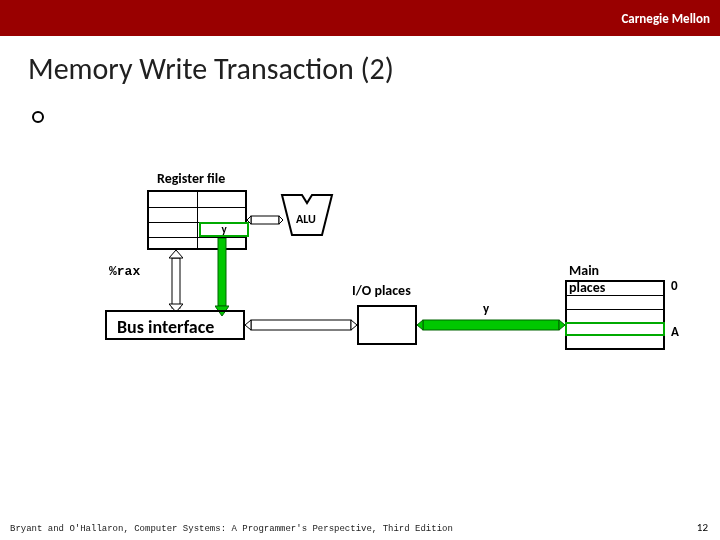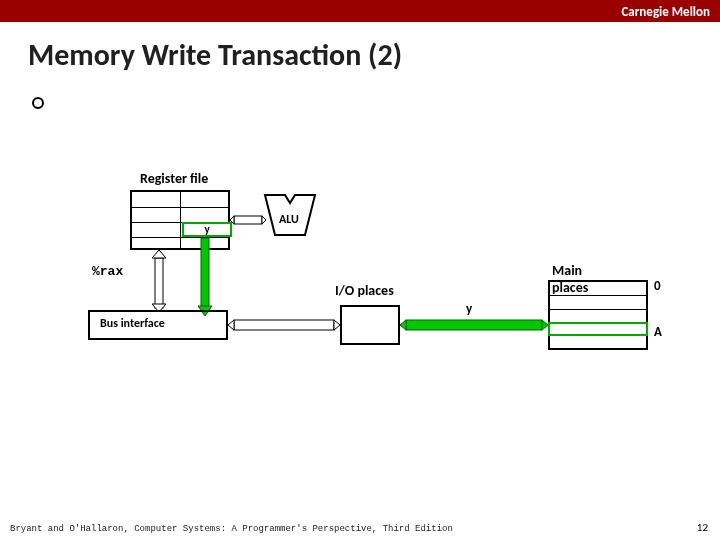--- a/index.html
+++ b/index.html
@@ -1,23 +1,23 @@
 <!DOCTYPE html>
 <html><head>
 <meta charset="utf-8">
 <style>
   * { margin: 0; padding: 0; box-sizing: border-box; }
   html, body { width: 720px; height: 540px; font-family: Calibri, Arial, sans-serif; background: #fff; position: relative; }
-  .header-bar { background: #990000; height: 22px; width: 100%; display: flex; justify-content: flex-end; align-items: center; padding-right: 10px; }
+  .header-bar { background: #990000; height: 36px; width: 100%; display: flex; justify-content: flex-end; align-items: center; padding-right: 10px; }
   .header-text { color: #fff; font-weight: bold; font-size: 13px; }
-  .title { font-size: 30px; font-weight: bold; color: #202020; margin: 14px 0 0 28px; }
+  .title { font-size: 30px; font-weight: normal; color: #202020; margin: 14px 0 0 28px; }
   .bullet-row { display: flex; align-items: center; margin: 24px 0 0 32px; }
   .bullet-icon { width: 12px; height: 12px; border: 2px solid #000; border-radius: 50%; margin-right: 14px; flex-shrink: 0; }
   .bullet-text { font-size: 20px; font-weight: bold; color: #111; }
-  .diagram { position: absolute; left: 0; top: 160px; width: 600px; height: 220px; }
+  .diagram { position: absolute; left: 17px; top: 160px; width: 600px; height: 220px; }
   .abs { position: absolute; }
   .label { font-weight: bold; font-size: 14px; color: #000; }
   .small-label { font-weight: bold; font-size: 13px; }
   .mono { font-family: "Courier New", monospace; }
   .dark-red { color: #8B0000; }
   
   .regfile { left: 130px; top: 30px; width: 100px; height: 60px; border: 2px solid #000; }
   .reg-cell-highlight { background: #fff; border: 2px solid #00aa00; height: 15px; width: 50px; position: absolute; left: 50px; top: 30px; display: flex; align-items: center; justify-content: center; font-size: 11px; font-weight: bold; }
   
   .alu-wrap { left: 265px; top: 35px; }
@@ -90,21 +90,21 @@
     <path d="M0,68 L14,68 L7,78 Z" fill="#00c800" stroke="#006400"></path>
   </svg>
 
   <svg class="abs" style="left:152px; top:90px;" width="14" height="62">
     <rect x="3" y="8" width="8" height="50" fill="#fff" stroke="#000"></rect>
     <path d="M0,8 L14,8 L7,0 Z" fill="#fff" stroke="#000"></path>
     <path d="M0,54 L14,54 L7,62 Z" fill="#fff" stroke="#000"></path>
   </svg>
 
   <div class="abs busif"></div>
-  <div class="abs label" style="left:100px; top:156px; font-size:12px;">Bus interface</div>
+  <div class="abs label" style="left:100px; top:156px; font-size:18px;">Bus interface</div>
 
   <div class="abs label" style="left:335px; top:122px;">I/O places</div>
 
   <svg class="abs" style="left:228px; top:156px;" width="112" height="18">
     <rect x="6" y="4" width="100" height="10" fill="#fff" stroke="#000"></rect>
     <path d="M6,4 L0,9 L6,14 Z" fill="#fff" stroke="#000"></path>
     <path d="M106,4 L112,9 L106,14 Z" fill="#fff" stroke="#000"></path>
   </svg>
 
   <div class="abs iobridge"></div>

